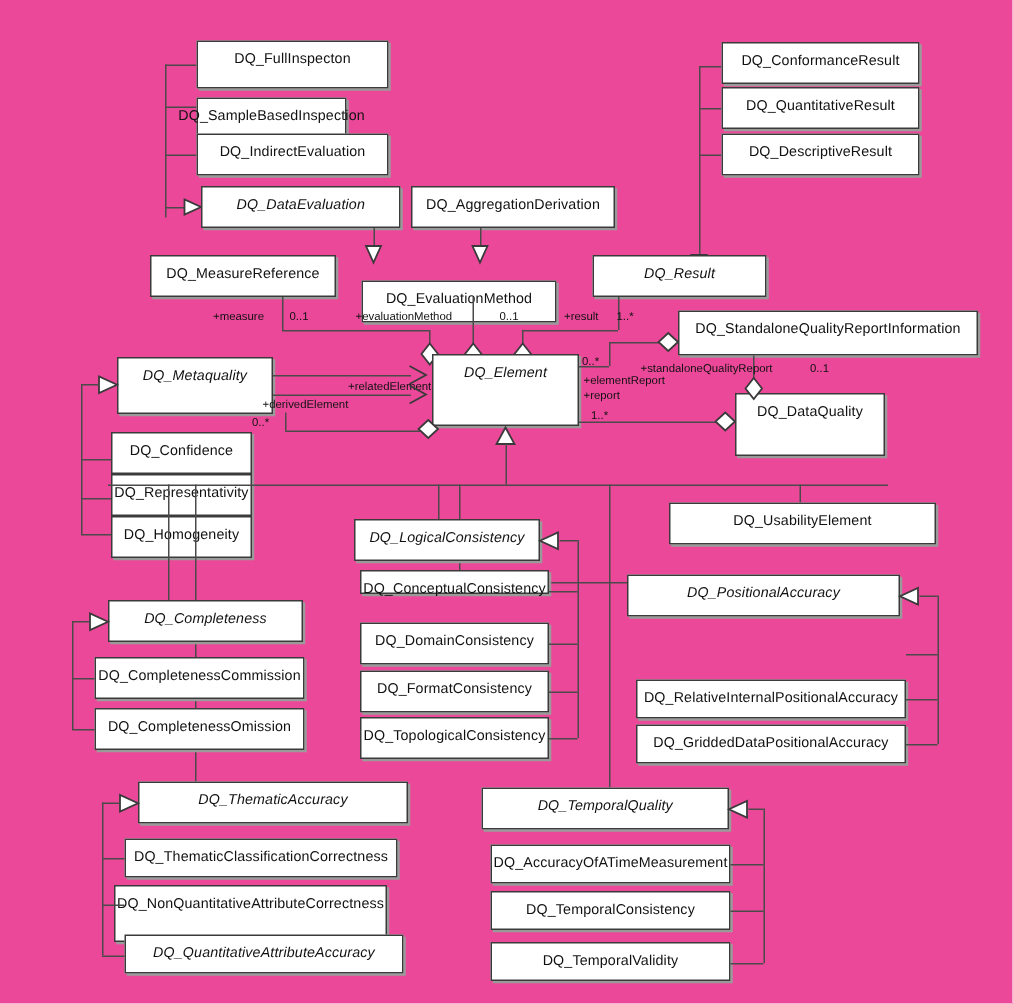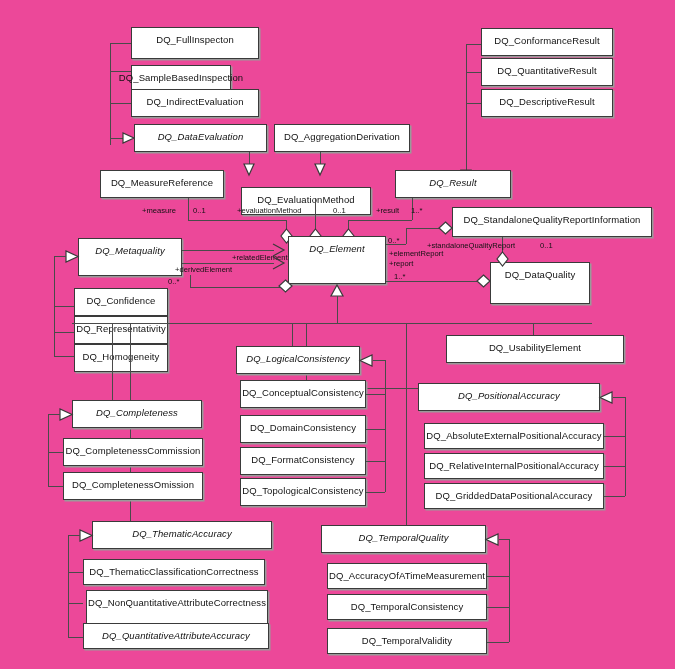--- a/index.html
+++ b/index.html
@@ -243,21 +243,21 @@
   <div class="v" style="left:292px;top:323px;height:25px;"></div>
   <div class="v" style="left:306px;top:323px;height:65px;"></div>
   <div class="v" style="left:406px;top:323px;height:202px;"></div>
   <div class="v" style="left:533px;top:323px;height:12px;"></div>
 
   <div class="h" style="left:306px;top:388px;width:200px;"></div>
 
   <div class="cls abstract" style="left:236px;top:346px;width:124px;height:28px;">
     <span class="nm">DQ_LogicalConsistency</span>
   </div>
-  <div class="cls" style="left:240px;top:380px;width:126px;height:28px;">
+  <div class="cls" style="left:240px;top:380px;width:126px;height:16px;">
     <span class="nm">DQ_ConceptualConsistency</span>
   </div>
   <div class="cls" style="left:240px;top:415px;width:126px;height:28px;">
     <span class="nm">DQ_DomainConsistency</span>
   </div>
   <div class="cls" style="left:240px;top:447px;width:126px;height:28px;">
     <span class="nm">DQ_FormatConsistency</span>
   </div>
   <div class="cls" style="left:240px;top:478px;width:126px;height:28px;">
     <span class="nm">DQ_TopologicalConsistency</span>
@@ -293,23 +293,20 @@
   <div class="h" style="left:48px;top:452px;width:15px;"></div>
   <div class="h" style="left:48px;top:486px;width:15px;"></div>
 
   <div class="cls" style="left:446px;top:335px;width:178px;height:28px;">
     <span class="nm">DQ_UsabilityElement</span>
   </div>
 
   <div class="cls abstract" style="left:418px;top:383px;width:182px;height:28px;">
     <span class="nm">DQ_PositionalAccuracy</span>
   </div>
-  <div class="cls" style="left:424px;top:423px;width:180px;height:26px;">
-    <span class="nm">DQ_AbsoluteExternalPositionalAccuracy</span>
-  </div>
   <div class="cls" style="left:424px;top:453px;width:180px;height:26px;">
     <span class="nm">DQ_RelativeInternalPositionalAccuracy</span>
   </div>
   <div class="cls" style="left:424px;top:483px;width:180px;height:26px;">
     <span class="nm">DQ_GriddedDataPositionalAccuracy</span>
   </div>
   <div class="tri-box" style="left:600px;top:391px;">
     <svg width="13" height="13">
         <polygon points="12,1 12,12 0,6.5" fill="#ffffff" stroke="#3a3a3a" stroke-width="1.2"></polygon>
       </svg>
@@ -319,21 +316,21 @@
   <div class="h" style="left:604px;top:436px;width:21px;"></div>
   <div class="h" style="left:604px;top:466px;width:21px;"></div>
   <div class="h" style="left:604px;top:496px;width:21px;"></div>
 
   <div class="cls abstract" style="left:92px;top:521px;width:180px;height:28px;">
     <span class="nm">DQ_ThematicAccuracy</span>
   </div>
   <div class="cls" style="left:83px;top:559px;width:182px;height:26px;">
     <span class="nm">DQ_ThematicClassificationCorrectness</span>
   </div>
-  <div class="cls" style="left:86px;top:590px;width:182px;height:38px;text-align:right;">
+  <div class="cls" style="left:76px;top:590px;width:182px;height:38px;text-align:right;">
     <span class="nm">DQ_NonQuantitativeAttributeCorrectness</span>
   </div>
   <div class="cls" style="left:83px;top:623px;width:186px;height:26px;font-style:italic;">
     <span class="nm">DQ_QuantitativeAttributeAccuracy</span>
   </div>
   <div class="tri-box" style="left:80px;top:529px;">
     <svg width="13" height="13">
         <polygon points="0,1 0,12 12,6.5" fill="#ffffff" stroke="#3a3a3a" stroke-width="1.2"></polygon>
       </svg>
   </div>

